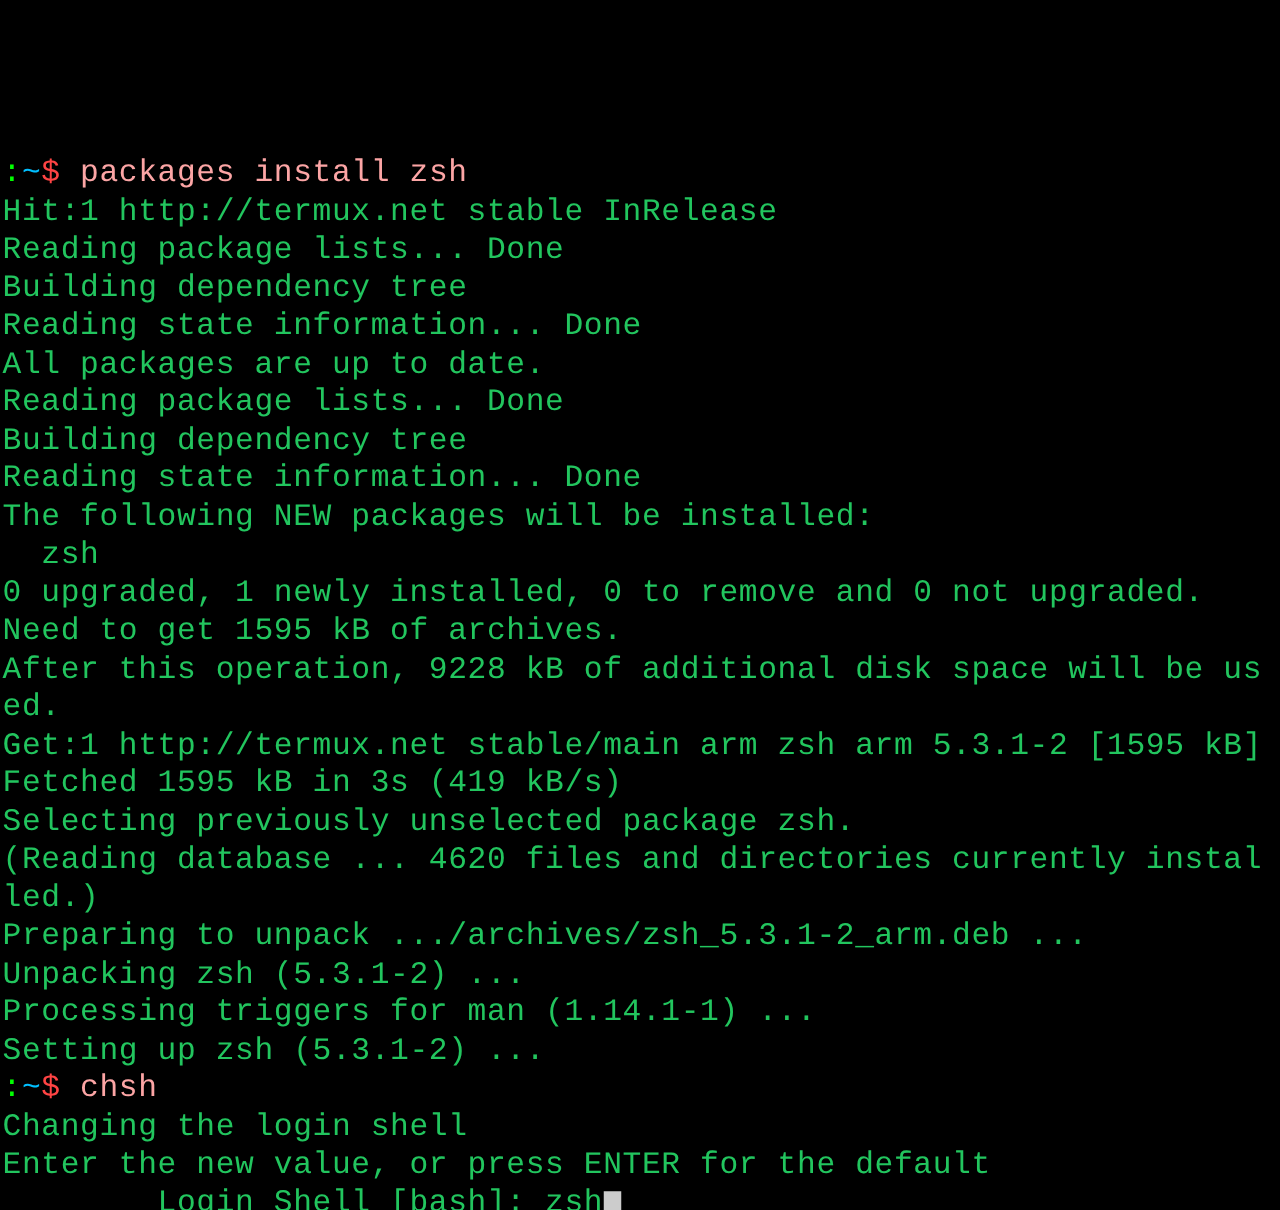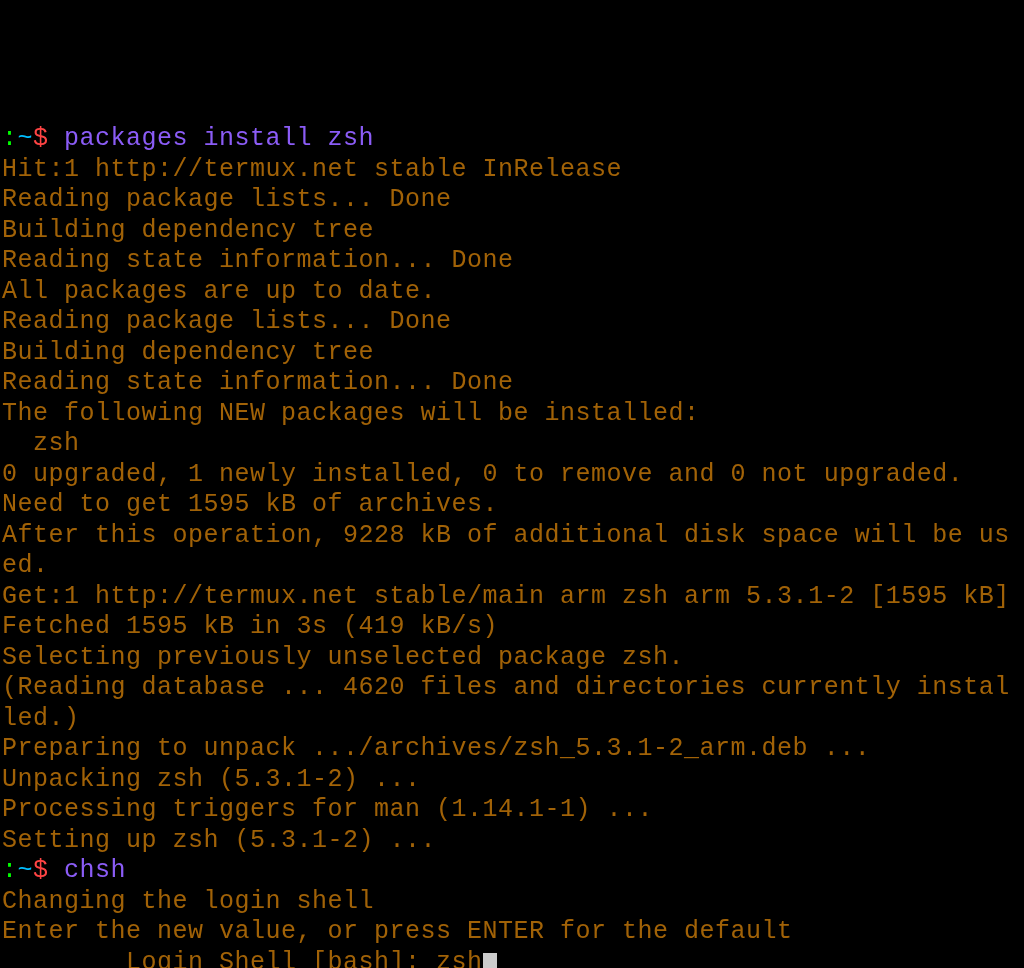--- a/index.html
+++ b/index.html
@@ -24,24 +24,24 @@
     .prompt-colon {
       color: #00ff00;
     }
     .prompt-path {
       color: #00bfff;
     }
     .prompt-dollar {
       color: #ff4444;
     }
     .prompt-command {
-      color: #8b5cf6;
+      color: #fca5a5;
     }
     .output {
-      color: #a16207;
+      color: #22c55e;
     }
     .cursor {
       display: inline-block;
       background-color: #cccccc;
       width: 14px;
       height: 24px;
       vertical-align: text-bottom;
     }
     .terminal {
       padding: 2px 0 0 2px;

